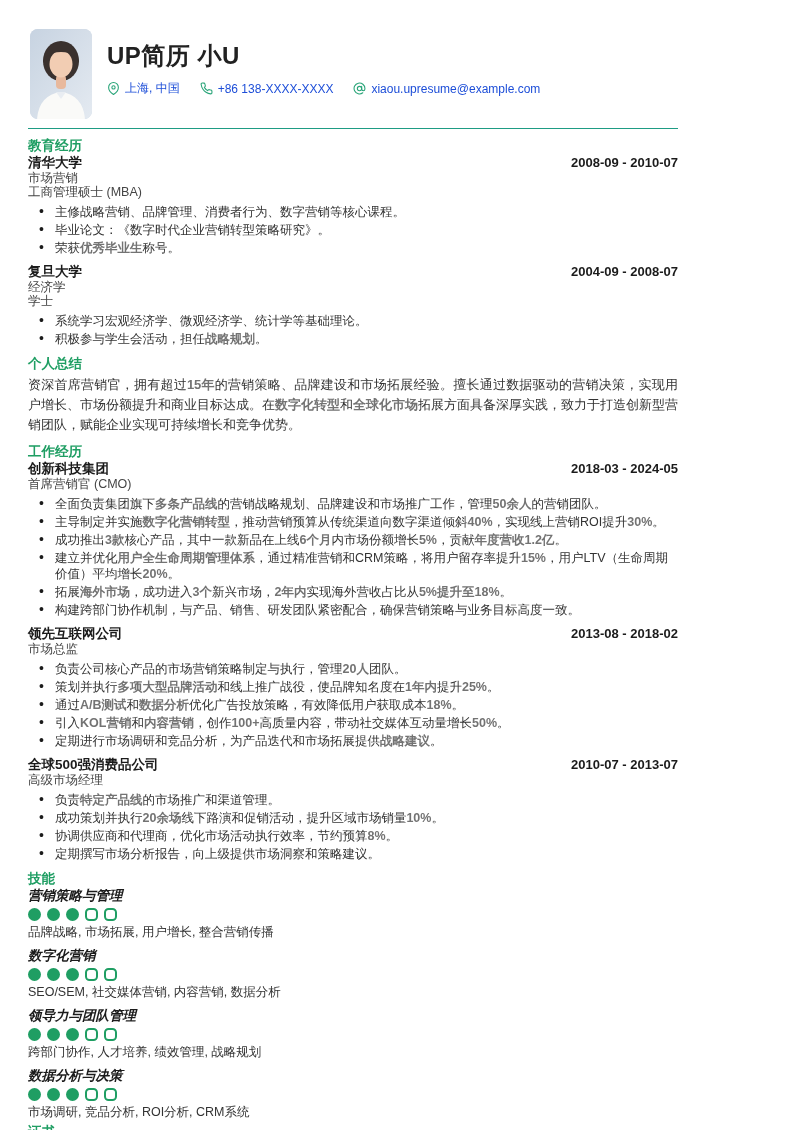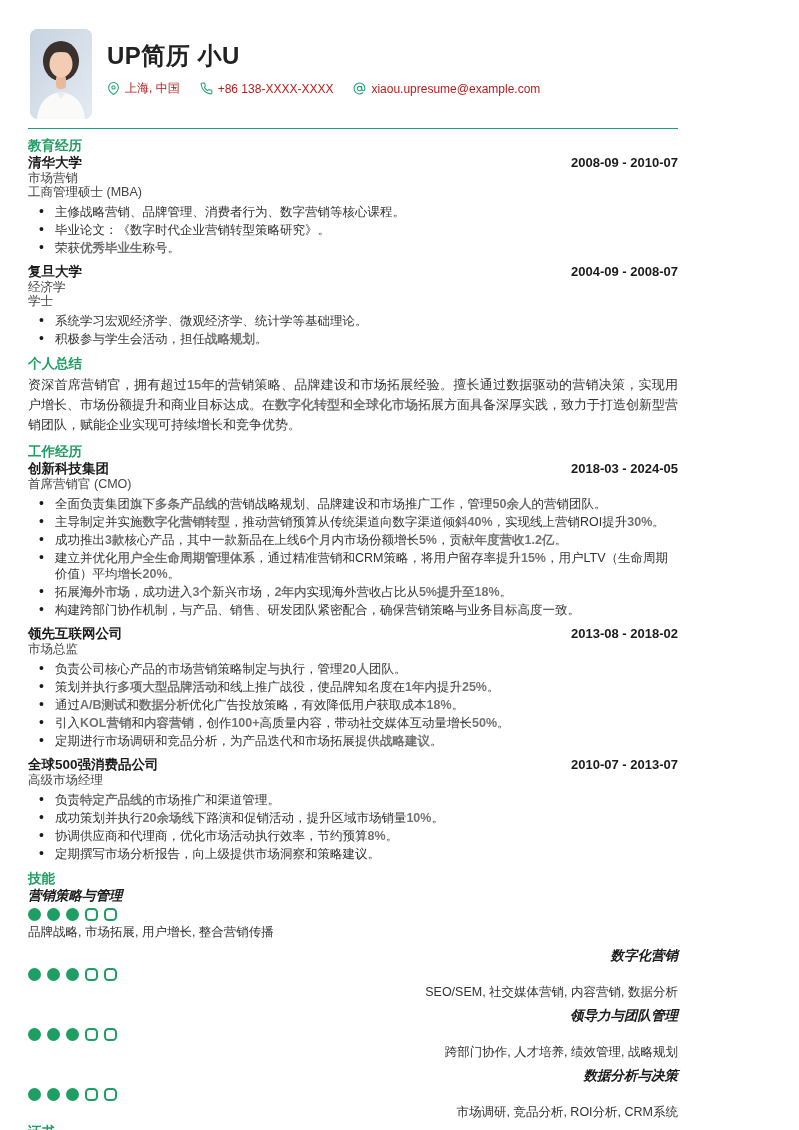--- a/index.html
+++ b/index.html
@@ -6,21 +6,21 @@
   .page{
     width:706px;height:1130px;overflow:hidden;background:#fff;position:relative;
     font-family:"Liberation Sans","DejaVu Sans",sans-serif;color:#333;
   }
   
   .header{display:flex;gap:15px;padding:29px 28px 0 30px;}
   .avatar{width:62px;height:90px;border-radius:8px;overflow:hidden;flex:none;background:#cdd8e4;}
   .avatar svg{display:block;}
   .header-text{padding-top:12px;}
   .name{margin:0;font-size:24px;line-height:30px;font-weight:700;color:#212121;letter-spacing:.5px;}
-  .contacts{display:flex;align-items:center;gap:20px;margin-top:9px;font-size:12px;color:#b91c1c;}
+  .contacts{display:flex;align-items:center;gap:20px;margin-top:9px;font-size:12px;color:#1d4ed8;}
   .contact{display:flex;align-items:center;gap:5px;}
   .cicon{color:#2aa579;display:inline-flex;}
   .cicon svg{width:13px;height:13px;}
   
   .divider{border:none;border-top:1.5px solid #1e9c84;margin:9px 28px 0 28px;}
   
   .content{padding:0 28px;}
   .section{margin-top:10px;}
   .section-title{font-size:13.5px;line-height:14px;font-weight:700;color:var(--accent);}
   .entry{margin-top:1px;}
@@ -29,21 +29,21 @@
   .head-left{font-size:13.5px;font-weight:700;color:#1b1b1b;}
   .head-right{font-size:13px;font-weight:700;color:#1b1b1b;}
   .entry-sub{display:flex;justify-content:space-between;line-height:14px;font-size:12.5px;color:#454545;flex-direction:column;}
   ul.bullets{margin:5px 0 0 0;padding:0;list-style:none;}
   ul.bullets li{position:relative;padding-left:27px;font-size:12.5px;line-height:16px;margin-bottom:2px;color:#333;}
   ul.bullets li::before{content:"•";position:absolute;left:11px;top:-1px;font-size:14px;color:#1b1b1b;}
   b{font-weight:700;color:#737373;}
   .summary-text{margin:4px 0 0 0;font-size:13px;line-height:20px;text-align:justify;color:#333;}
   
   .skill{margin-top:2px;}
-  .skill + .skill{margin-top:9px;text-align:right;}
+  .skill + .skill{margin-top:9px;}
   .skill-name{font-size:13.5px;line-height:16px;font-weight:700;color:#1b1b1b;font-style:italic;}
   .dots{display:flex;gap:6px;margin-top:4px;height:13px;}
   .dot{width:13px;height:13px;box-sizing:border-box;display:inline-block;}
   .dot.filled{background:var(--accent);border-radius:50%;}
   .dot.empty{border:2.5px solid var(--accent);border-radius:4.5px;background:#fff;}
   .skill-kw{margin-top:4px;font-size:12.5px;line-height:14px;color:#333;}
   
   .cert-row{display:flex;justify-content:space-between;align-items:baseline;margin-top:1px;line-height:17px;}
   .cert-name{font-size:13.5px;font-weight:700;color:#404040;}
   .cert-date{font-size:13px;font-weight:700;color:#1b1b1b;}

